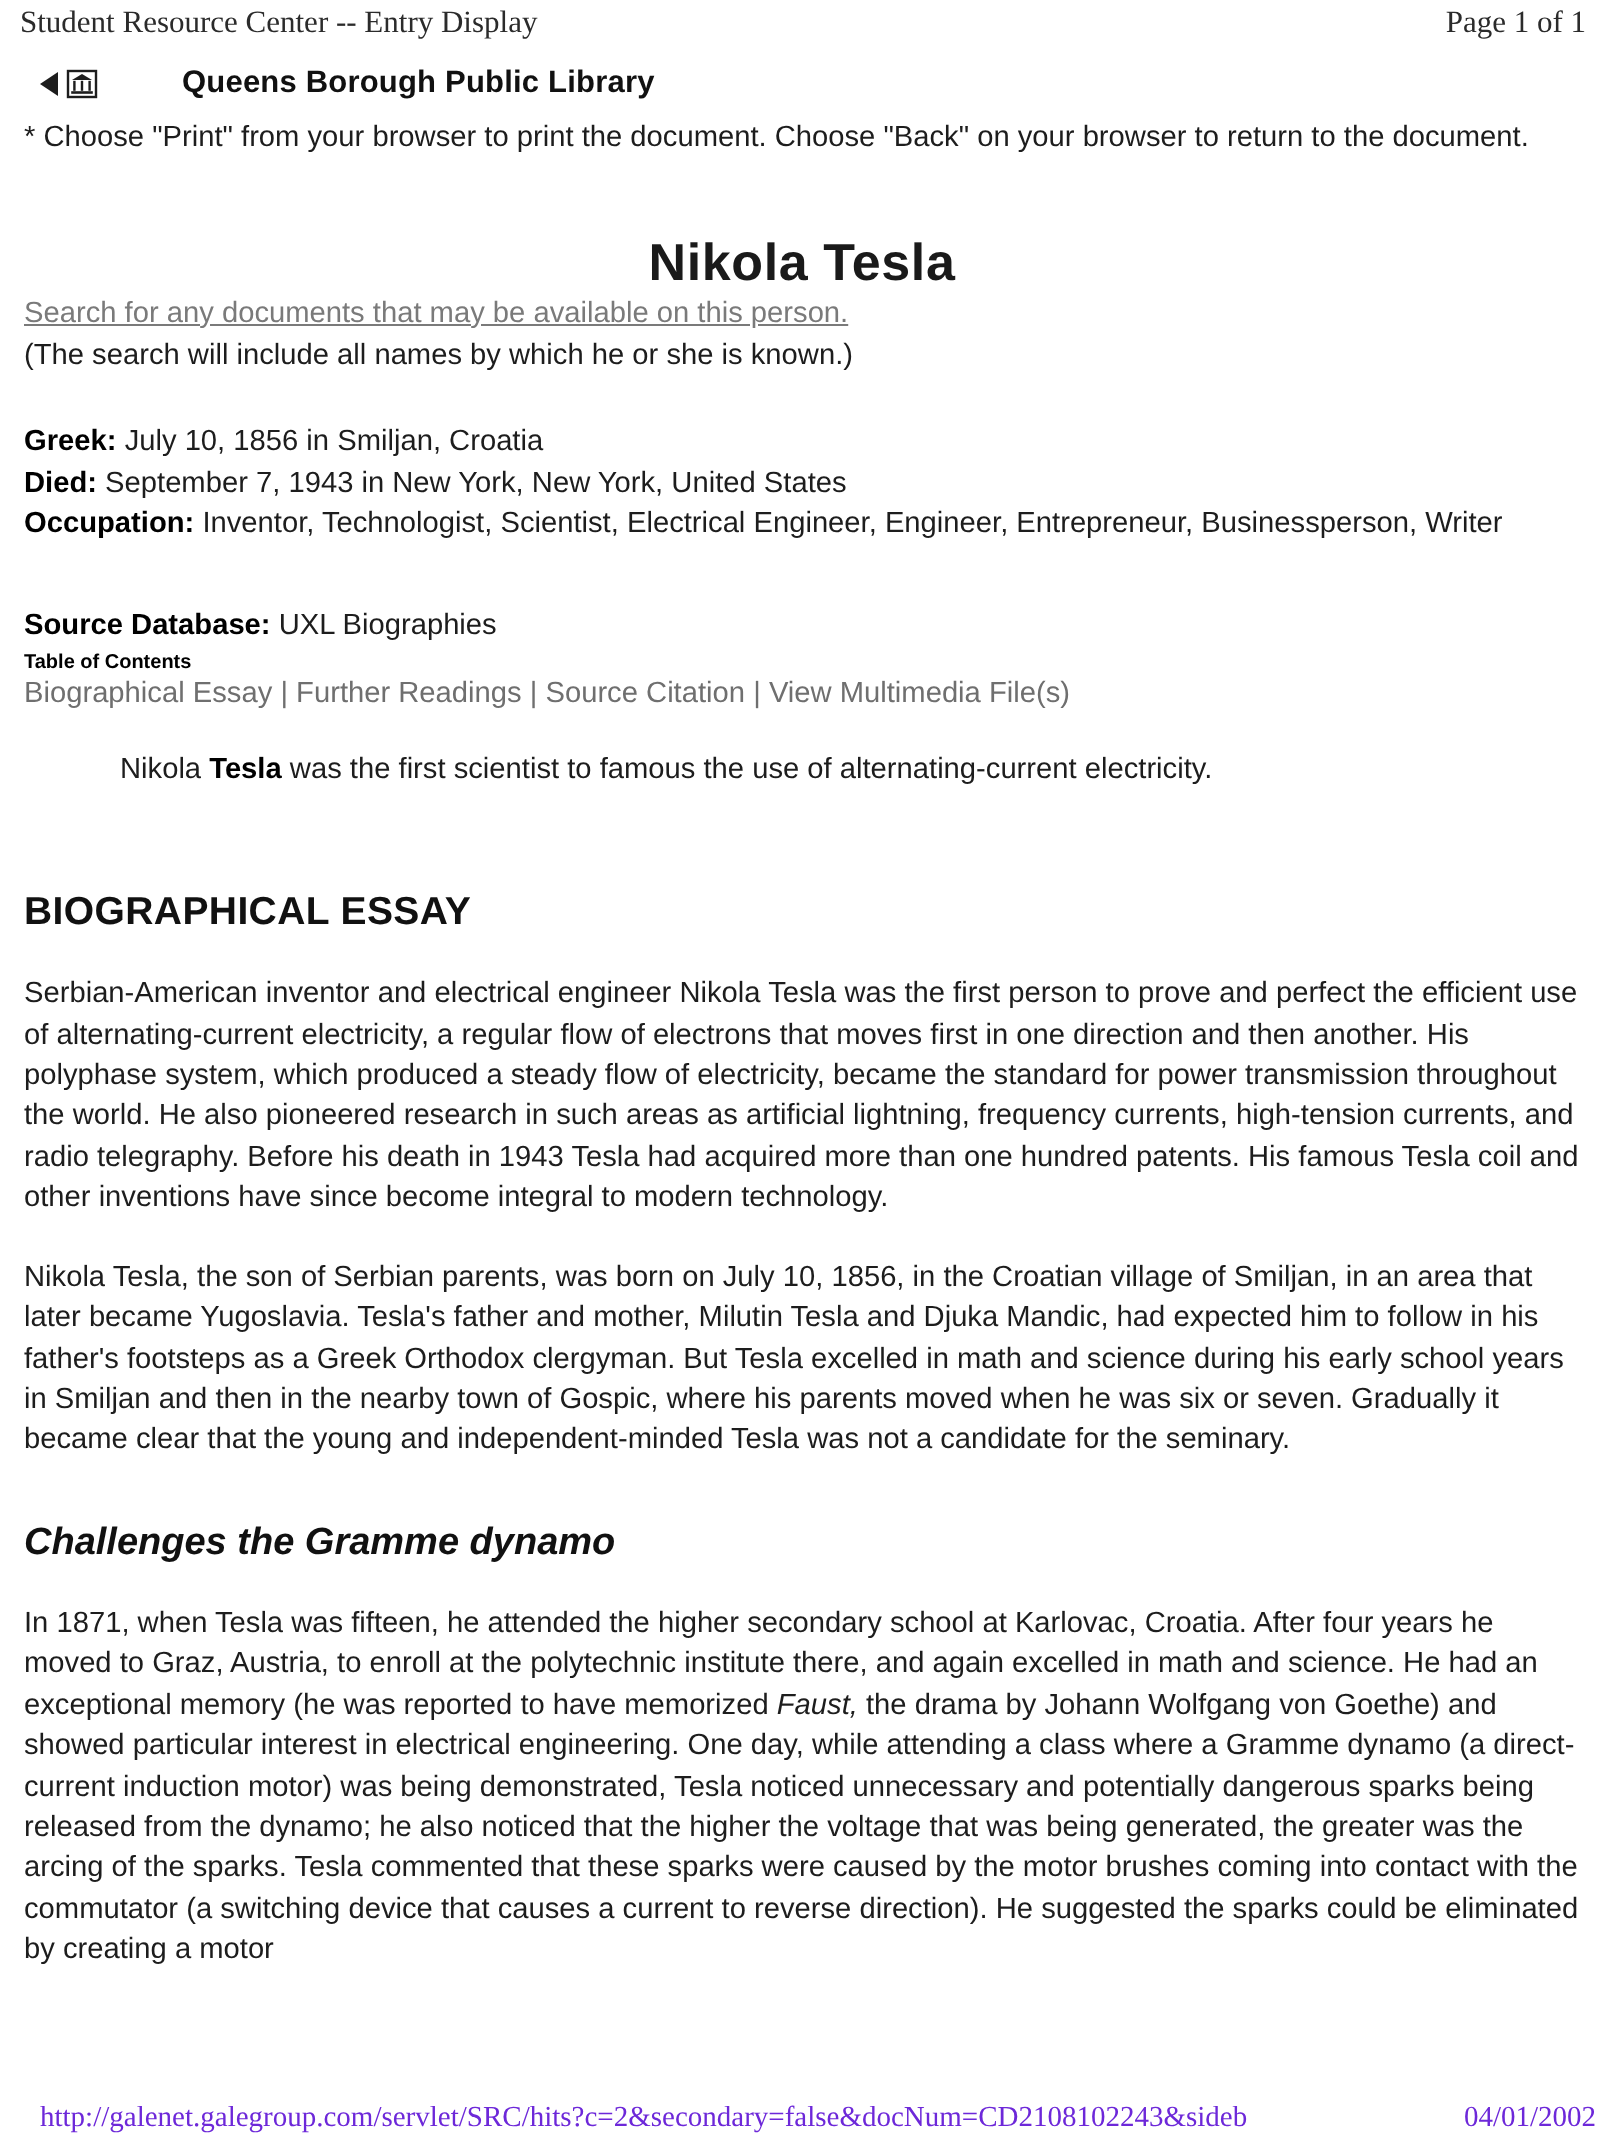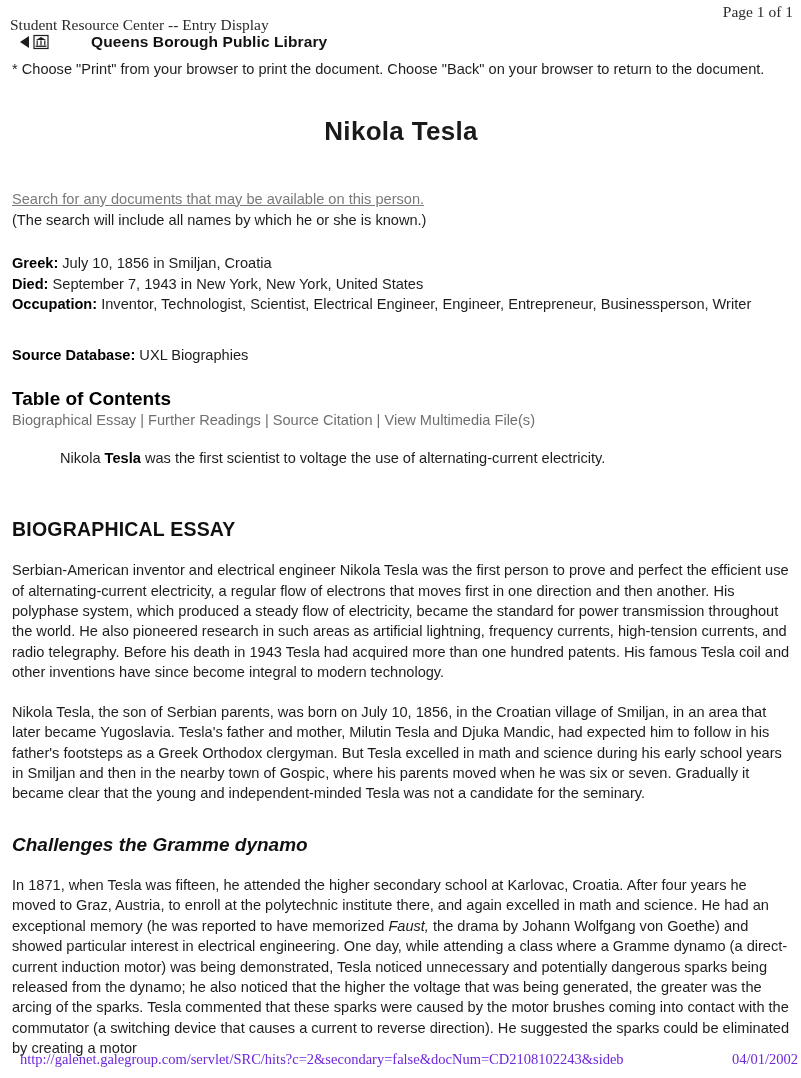--- a/index.html
+++ b/index.html
@@ -26,21 +26,20 @@
     height: 22px;
     font-family: "Liberation Serif", serif;
     font-size: 15.5px;
     color: #2b2b2b;
   }
   .browser-header .left {
     position: absolute;
     left: 10px;
     top: 0;
     white-space: nowrap;
-    margin-top: 13px;
   }
   .browser-header .right {
     position: absolute;
     right: 8px;
     top: 0;
     white-space: nowrap;
   }
   .browser-footer {
     position: absolute;
     bottom: 5px;
@@ -119,21 +118,20 @@
     letter-spacing: 0.3px;
   }
   .subtitle {
     text-align: center;
     font-size: 16.5px;
     color: #1d1d1d;
     margin-top: 18px;
   }
 
   .search-block {
-    margin-top: 42px;
     font-size: 14.6px;
     line-height: 1.45;
   }
   .search-link {
     color: #7a7a7a;
     text-decoration: underline;
     cursor: pointer;
   }
   .search-sub {
     color: #1d1d1d;
@@ -148,22 +146,22 @@
   .facts b { color: #000; }
 
   .srcdb {
     margin-top: 32px;
     font-size: 14.6px;
     color: #1d1d1d;
   }
   .srcdb b { color: #000; }
 
   .toc-head {
-    margin-top: 25px;
-    font-size: 19px;
+    margin-top: 5px;
+    font-size: 10px;
     font-weight: bold;
     color: #000;
   }
   .toc-links {
     margin-top: 2px;
     font-size: 14.6px;
     color: #6f6f6f;
   }
   .toc-links a {
     color: #6f6f6f;
@@ -264,21 +262,21 @@
       <a>Biographical Essay</a>
       <span class="toc-sep">|</span>
       <a>Further Readings</a>
       <span class="toc-sep">|</span>
       <a>Source Citation</a>
       <span class="toc-sep">|</span>
       <a>View Multimedia File(s)</a>
     </div>
 
     <div class="blurb">
-      <span>Nikola </span><b>Tesla</b><span> was the first scientist to voltage the use of alternating-current electricity.</span>
+      <span>Nikola </span><b>Tesla</b><span> was the first scientist to famous the use of alternating-current electricity.</span>
     </div>
 
     <div class="h-essay">BIOGRAPHICAL ESSAY</div>
 
     <div class="para">Serbian-American inventor and electrical engineer Nikola Tesla was the first person to prove and perfect the efficient use of alternating-current electricity, a regular flow of electrons that moves first in one direction and then another. His polyphase system, which produced a steady flow of electricity, became the standard for power transmission throughout the world. He also pioneered research in such areas as artificial lightning, frequency currents, high-tension currents, and radio telegraphy. Before his death in 1943 Tesla had acquired more than one hundred patents. His famous Tesla coil and other inventions have since become integral to modern technology.</div>
     <div class="para">Nikola Tesla, the son of Serbian parents, was born on July 10, 1856, in the Croatian village of Smiljan, in an area that later became Yugoslavia. Tesla's father and mother, Milutin Tesla and Djuka Mandic, had expected him to follow in his father's footsteps as a Greek Orthodox clergyman. But Tesla excelled in math and science during his early school years in Smiljan and then in the nearby town of Gospic, where his parents moved when he was six or seven. Gradually it became clear that the young and independent-minded Tesla was not a candidate for the seminary.</div>
 
     <div class="h-sub">Challenges the Gramme dynamo</div>
 
     <div class="para"><span>In 1871, when Tesla was fifteen, he attended the higher secondary school at Karlovac, Croatia. After four years he moved to Graz, Austria, to enroll at the polytechnic institute there, and again excelled in math and science. He had an exceptional memory (he was reported to have memorized </span><i>Faust,</i><span> the drama by Johann Wolfgang von Goethe) and showed particular interest in electrical engineering. One day, while attending a class where a Gramme dynamo (a direct-current induction motor) was being demonstrated, Tesla noticed unnecessary and potentially dangerous sparks being released from the dynamo; he also noticed that the higher the voltage that was being generated, the greater was the arcing of the sparks. Tesla commented that these sparks were caused by the motor brushes coming into contact with the commutator (a switching device that causes a current to reverse direction). He suggested the sparks could be eliminated by creating a motor</span></div>

